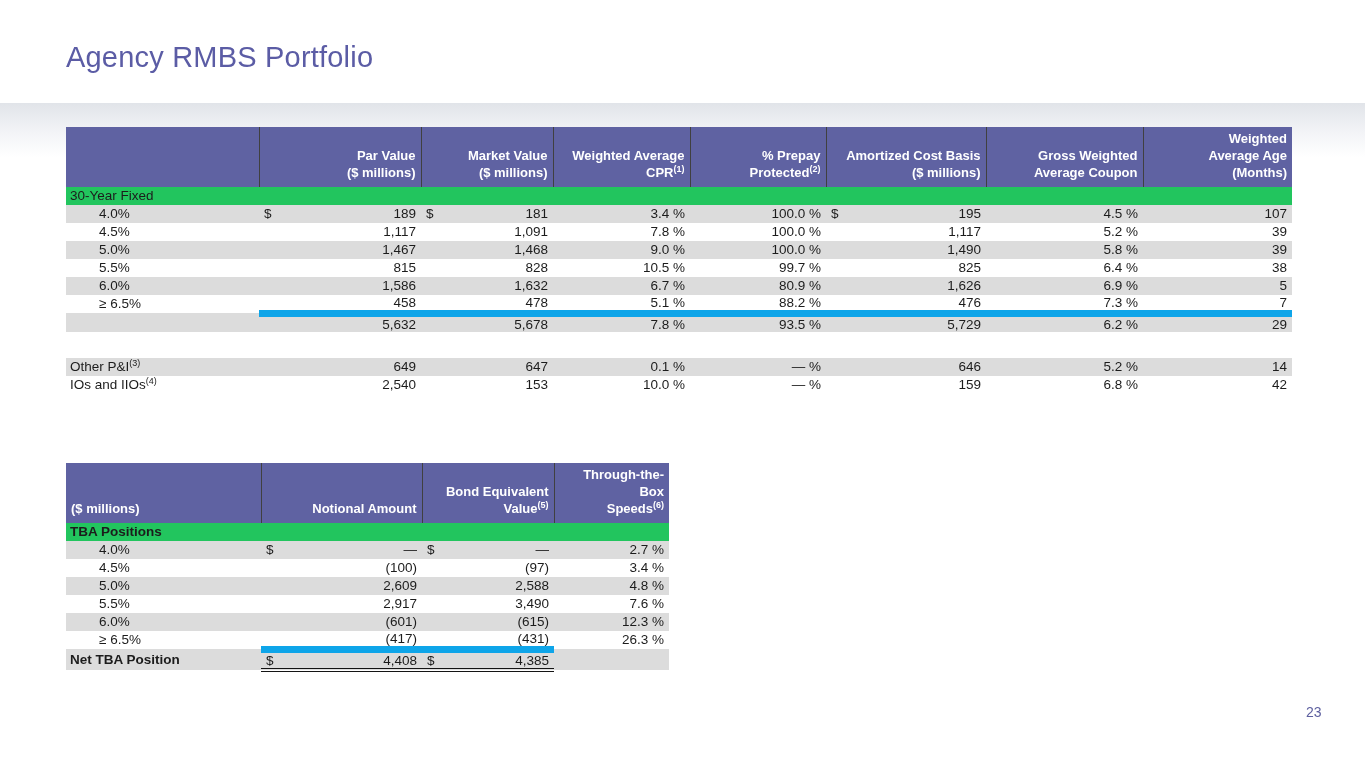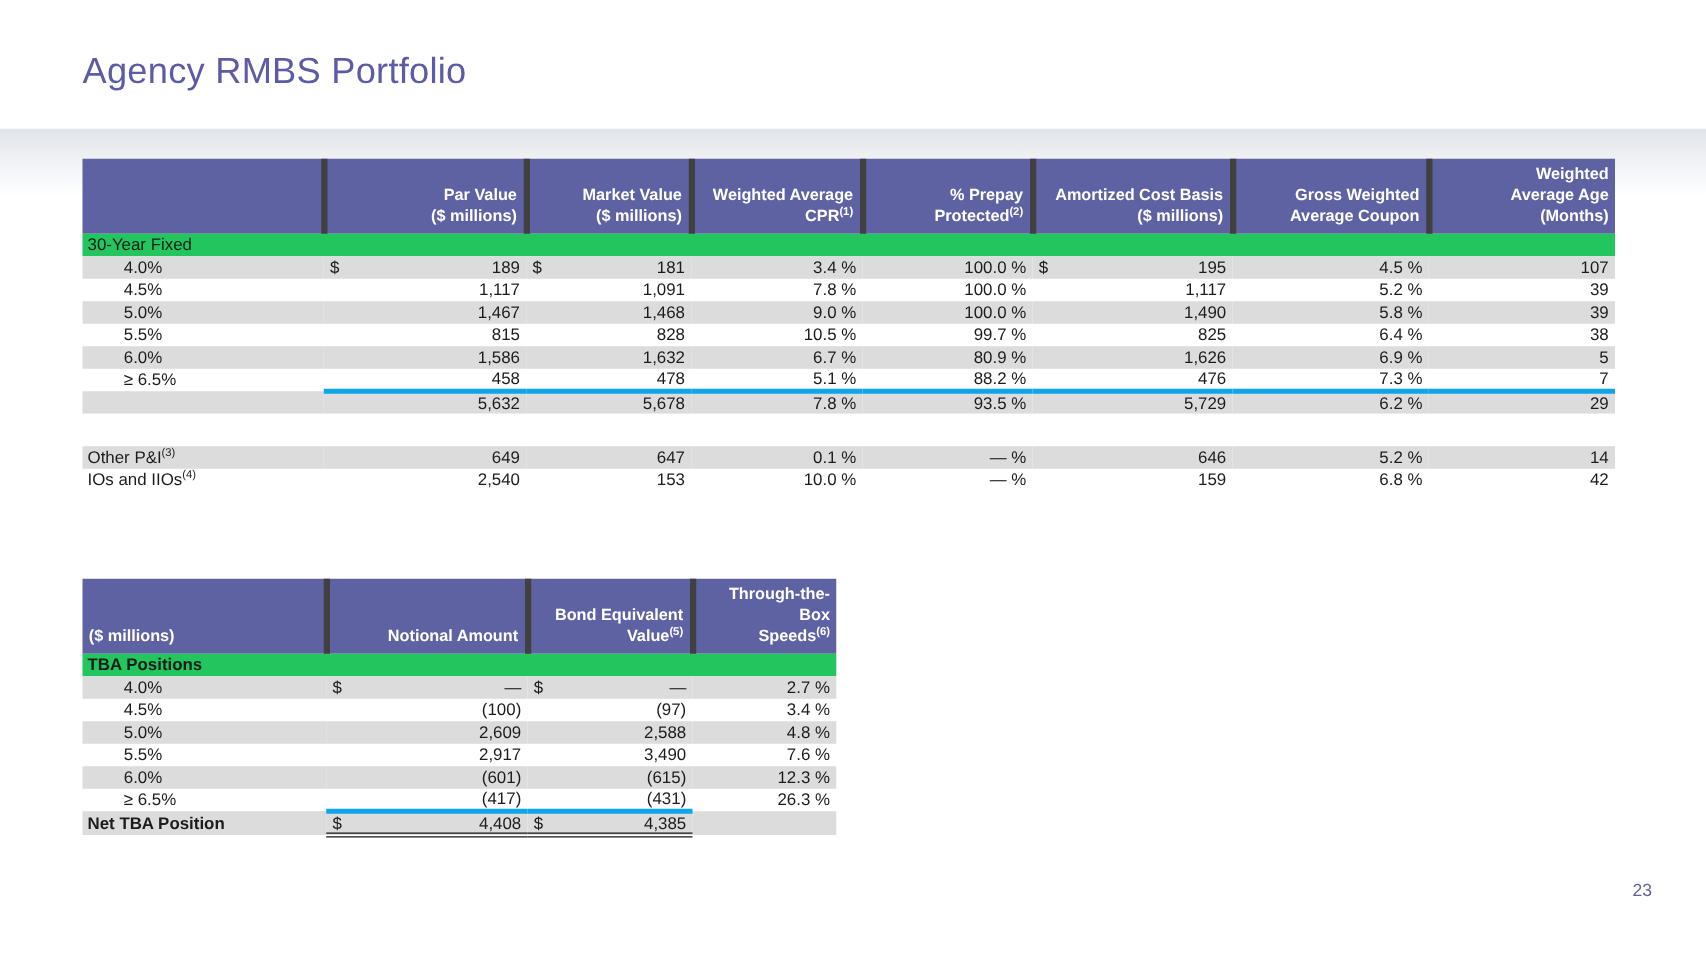--- a/index.html
+++ b/index.html
@@ -19,32 +19,32 @@
                letter-spacing:1px; line-height:68px; margin-left:8px;
                font-family:"DejaVu Sans", sans-serif; }
 
   .tbl-wrap { position:absolute; }
   #table1-wrap { left:66px; top:127px; width:1226px; }
   #table2-wrap { left:66px; top:463px; width:603px; }
 
   table { border-collapse:collapse; table-layout:fixed; width:100%; }
   th { background:var(--header-bg,#5f62a2); color:#fff; font-weight:bold; font-size:13px;
        vertical-align:bottom; text-align:right; padding:4px 5px 5px 5px; height:54px;
-       line-height:1.3; border-left:5px solid #404040; }
+       line-height:1.3; border-left:1px solid #404040; }
   th:first-child { border-left:none; }
   th.h-left { text-align:left; }
   td { font-size:13.5px; color:#1c1c1c; height:18px; padding:0 5px; text-align:right;
        vertical-align:middle; white-space:nowrap; }
   td.label { text-align:left; padding-left:4px; }
   td.indent { padding-left:33px; }
   td.bold { font-weight:bold; }
   td.shaded { background:var(--row-shaded,#dcdcdc); }
   tr.section td { text-align:left; background:#22c55e; font-size:13.5px; }
   tr.spacer td { background:#fff; }
-  td.bt { border-top:4px solid #0ea5e9; }
+  td.bt { border-top:7px solid #0ea5e9; }
   td.dbl { border-bottom:4px double #141414; }
   .money { display:flex; justify-content:space-between; align-items:baseline; }
   .money .cur { text-align:left; }
   sup { font-size:9px; line-height:0; vertical-align:super; }
 
   .page-number { position:absolute; left:1306px; top:704px; font-size:14px;
                  color:#5d5f9f; }
 </style>
 </head>
 <body>

